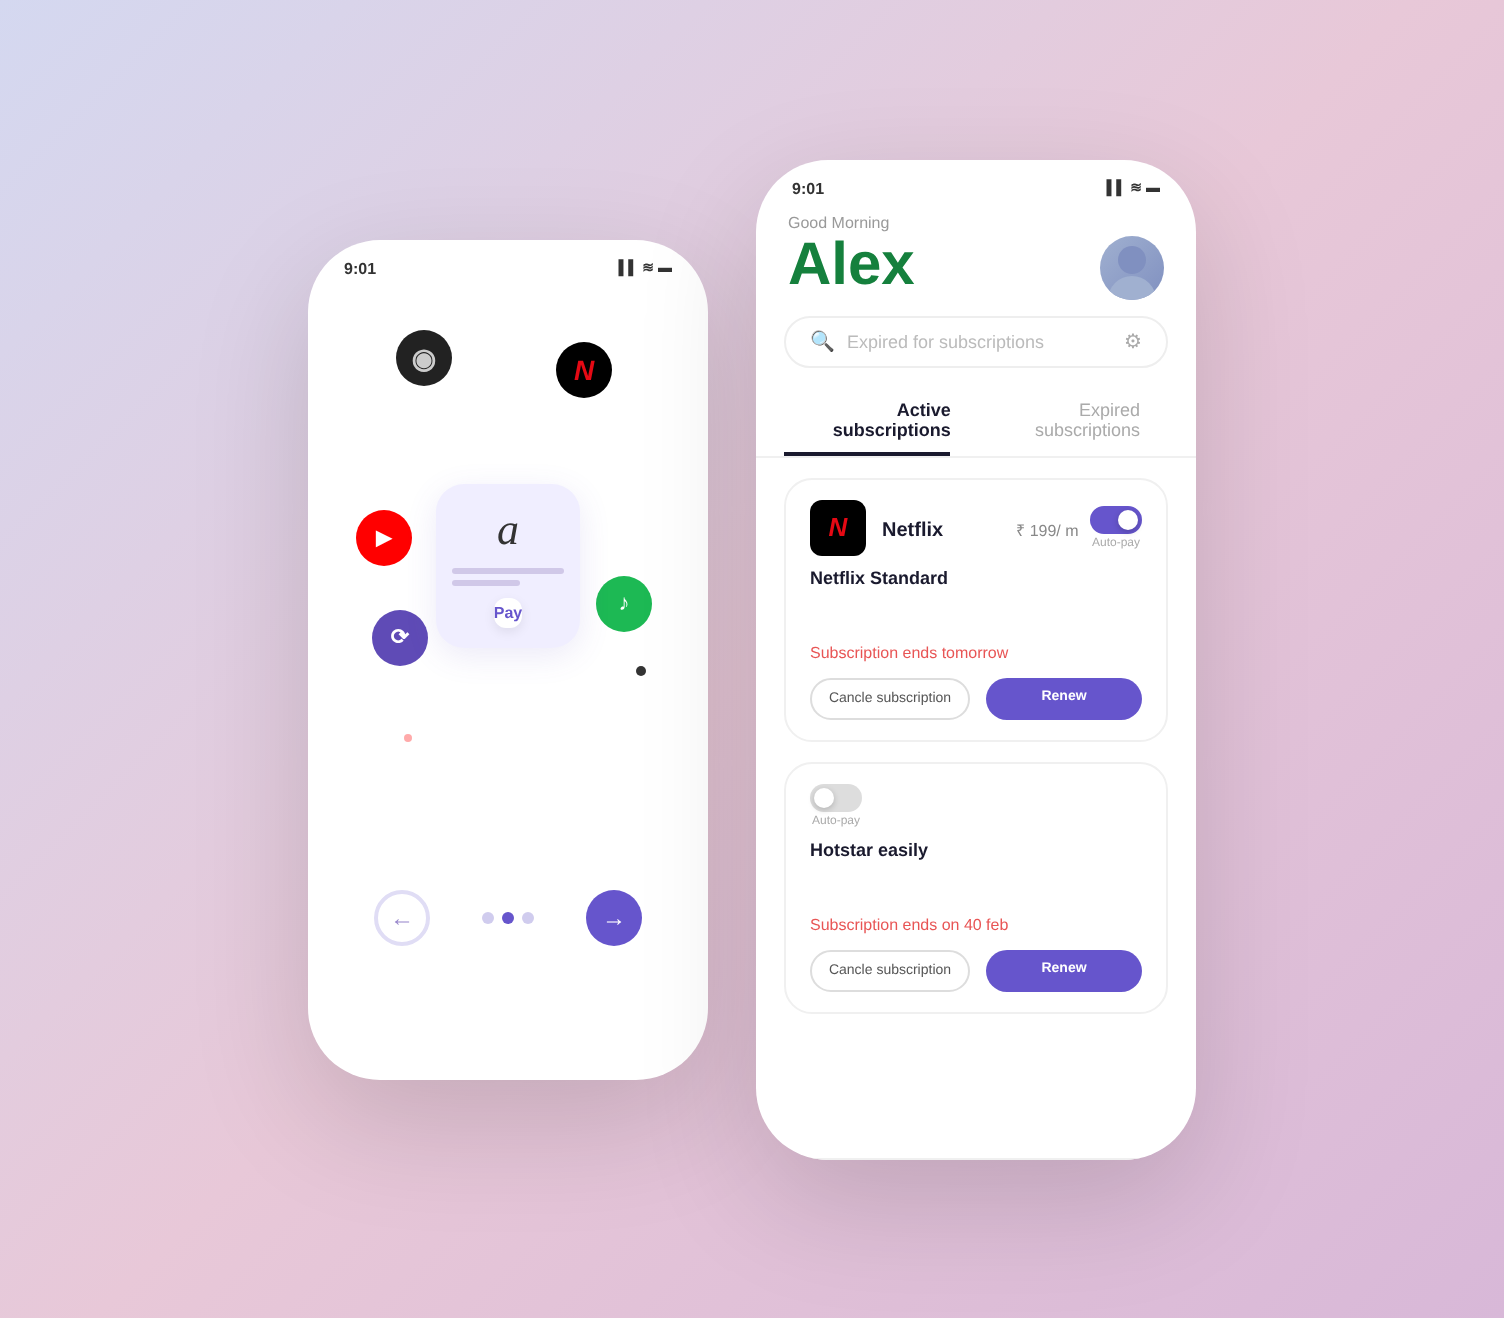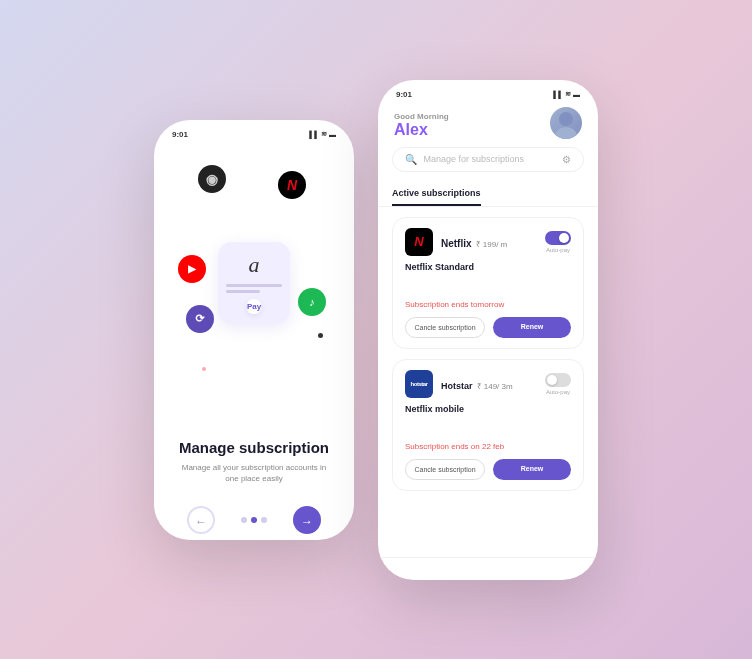--- a/index.html
+++ b/index.html
@@ -174,27 +174,26 @@
       padding: 4px 16px 8px;
       display: flex;
       justify-content: space-between;
       align-items: flex-end;
     }
 
     .phone-right .header .greeting-text {
       font-size: 8px;
       color: #999;
       margin-bottom: 0;
-      font-weight: bold;
     }
 
     .phone-right .header h1 {
-      font-size: 16px;
+      font-size: 30px;
       font-weight: 700;
-      color: #8b5cf6;
+      color: #15803d;
     }
 
     .avatar {
       width: 32px;
       height: 32px;
       border-radius: 50%;
       background: linear-gradient(135deg, #a0b0d0, #8090c0);
       overflow: hidden;
       display: flex;
       align-items: center;
@@ -285,21 +284,21 @@
       display: flex;
       align-items: center;
       justify-content: center;
       font-weight: bold;
       font-size: 12px;
     }
 
     .sub-logo.netflix { background: black; color: #e50914; font-size: 13px; font-style: italic; }
     .sub-logo.hotstar { background: #1f4098; color: white; font-size: 7px; font-weight: 700; }
 
-    .sub-price { font-size: 8px; color: #888; }
+    .sub-price { font-size: 8px; color: #888; margin-left: 32px; }
 
     .toggle-area { display: flex; flex-direction: column; align-items: center; gap: 2px; }
 
     .toggle {
       width: 26px;
       height: 14px;
       border-radius: 7px;
       position: relative;
       cursor: pointer;
     }
@@ -398,24 +397,20 @@
     <div class="center-card">
       <div class="amazon-icon">a</div>
       <div class="card-lines">
         <div class="card-line"></div>
         <div class="card-line short"></div>
       </div>
       <div class="pay-btn">Pay</div>
     </div>
   </div>
 
-  <div class="bottom-text">
-    <h2>Manage subscription</h2>
-    <p>Manage all your subscription accounts in one place easily</p>
-  </div>
 
   <div class="nav-bottom">
     <div class="nav-circle outline">
       <span>←</span>
     </div>
     <div class="nav-dots">
       <div class="nav-dot"></div>
       <div class="nav-dot active"></div>
       <div class="nav-dot"></div>
     </div>
@@ -444,26 +439,27 @@
 
       <svg width="32" height="32" viewBox="0 0 32 32">
         <circle cx="16" cy="32" r="12" fill="#a0b0d0"></circle>
         <circle cx="16" cy="12" r="7" fill="#8090c0"></circle>
       </svg>
     </div>
   </div>
 
   <div class="search-bar">
     <span class="search-icon">🔍</span>
-    <span class="search-input-fake">Manage for subscriptions</span>
+    <span class="search-input-fake">Expired for subscriptions</span>
     <span class="filter-icon">⚙</span>
   </div>
 
   <div class="tabs">
     <div class="tab active">Active subscriptions</div>
+    <div class="tab">Expired subscriptions</div>
   </div>
 
   <div class="sub-scroll">
 
     <div class="sub-card">
       <div class="sub-card-header">
         <div class="sub-logo-price">
           <div class="sub-logo netflix">N</div>
           <div>
             <span style="font-size:10px;font-weight:700;color:#1a1a2e;">Netflix</span>
@@ -480,38 +476,29 @@
       <div class="sub-name">Netflix Standard</div>
       <div class="sub-status">Subscription ends tomorrow</div>
       <div class="sub-actions">
         <div class="btn-cancel">Cancle subscription</div>
         <div class="btn-renew">Renew</div>
       </div>
     </div>
 
     <div class="sub-card">
       <div class="sub-card-header">
-        <div class="sub-logo-price">
-          <div class="sub-logo hotstar">
-            <span style="font-size:6px;font-weight:800;color:white;letter-spacing:-0.5px;">hotstar</span>
-          </div>
-          <div>
-            <span style="font-size:9px;font-weight:700;color:#1a1a2e;">Hotstar</span>
-            <span class="sub-price">₹ 149/ 3m</span>
-          </div>
-        </div>
         <div class="toggle-area">
           <div class="toggle off">
             <div class="toggle-knob"></div>
           </div>
           <span class="autopay-label">Auto-pay</span>
         </div>
       </div>
-      <div class="sub-name">Netflix mobile</div>
-      <div class="sub-status">Subscription ends on 22 feb</div>
+      <div class="sub-name">Hotstar easily</div>
+      <div class="sub-status">Subscription ends on 40 feb</div>
       <div class="sub-actions">
         <div class="btn-cancel">Cancle subscription</div>
         <div class="btn-renew">Renew</div>
       </div>
     </div>
 
   </div>
 
   <div class="bottom-nav">
     

